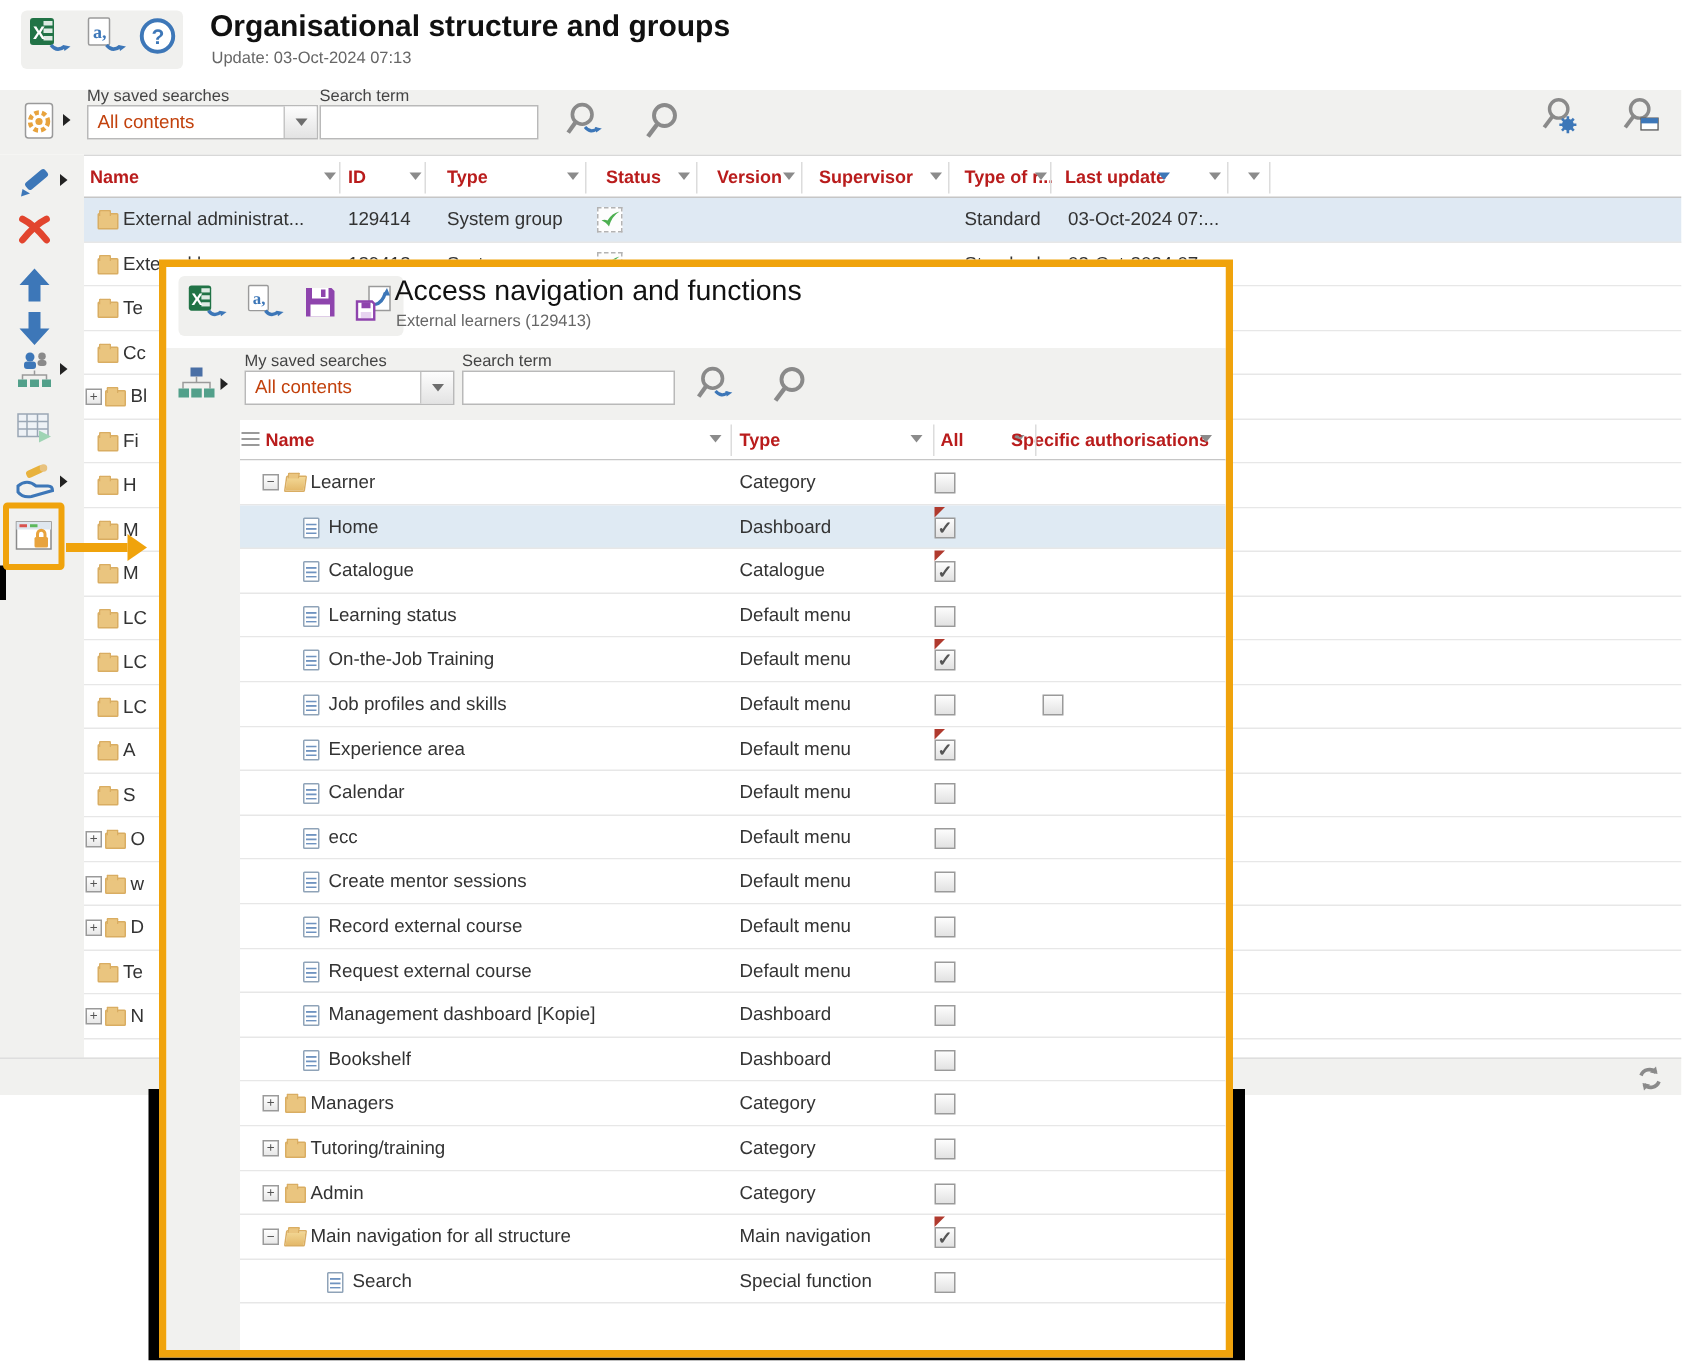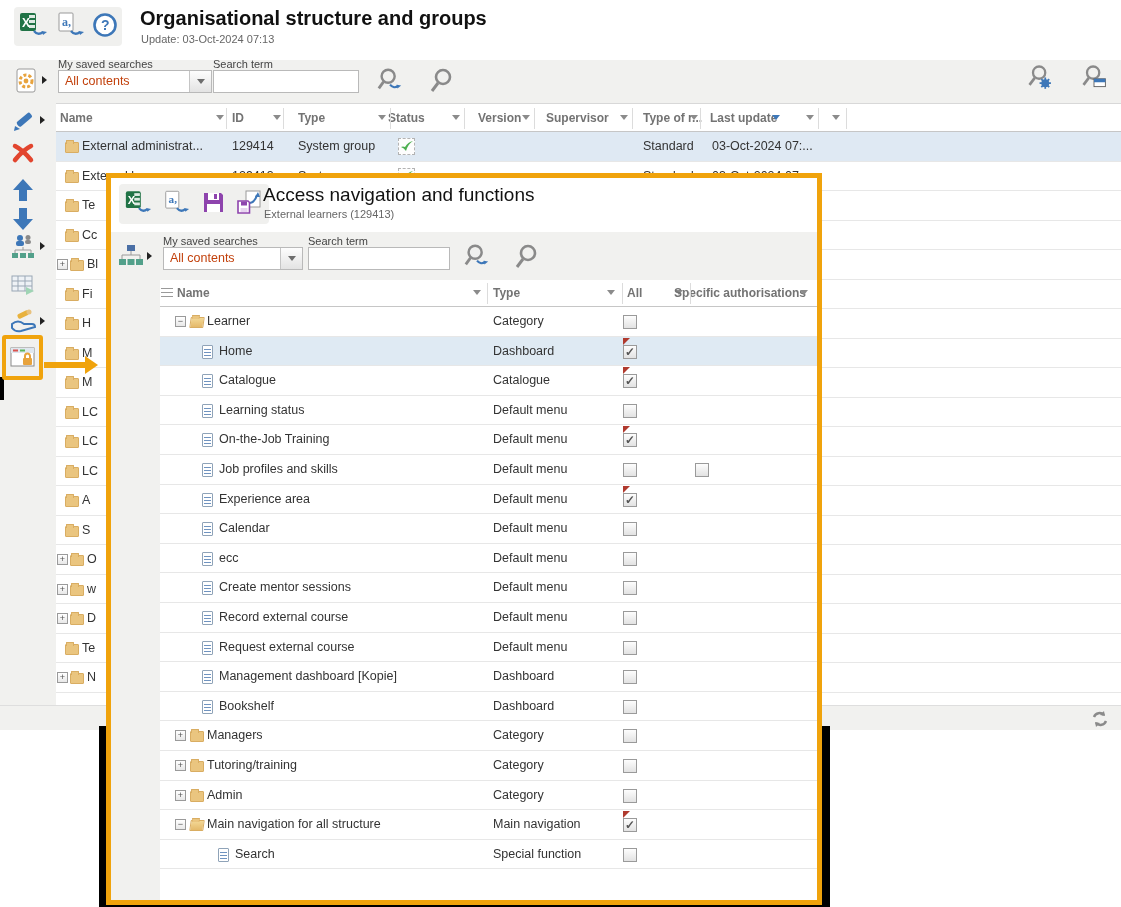--- a/index.html
+++ b/index.html
@@ -23,21 +23,21 @@
   .inputbox { position:absolute; height:23px; background:#fff; border:1px solid #b9b9b9; font-size:12.5px; padding:0 5px; font-family:"Liberation Sans", sans-serif; }
 
   
   .sidebar { position:absolute; left:0; top:103px; width:56px; height:627px; background:#f1f1ef; }
   .side-ic { position:absolute; left:9px; width:28px; height:28px; display:flex; align-items:center; justify-content:center; }
   .flyout { position:absolute; left:40px; width:0; height:0; border-top:4px solid transparent; border-bottom:4px solid transparent; border-left:5px solid #222; }
 
   
   .mtable { position:absolute; left:56px; top:103px; width:1065px; background:#fff; }
   .mthead { position:relative; height:29px; border-top:1px solid #d8d8d8; border-bottom:1px solid #c6c6c6; background:#fff; }
-  .hcell { position:absolute; top:7px; font-size:12px; font-weight:bold; color:#737373; white-space:nowrap; }
+  .hcell { position:absolute; top:7px; font-size:12px; font-weight:bold; color:#b91c1c; white-space:nowrap; }
   .hfilter { position:absolute; top:11px; width:0; height:0; border-left:4px solid transparent; border-right:4px solid transparent; border-top:5px solid #8b8b8b; }
   .hsep { position:absolute; top:4px; width:1px; height:21px; background:#dcdcdc; }
   .hsort { position:absolute; top:11px; width:0; height:0; border-left:4px solid transparent; border-right:4px solid transparent; border-top:5px solid #3d77b8; }
   .mrow { position:relative; height:29.5px; border-bottom:1px solid #e7e7e7; background:#fff; }
   .mrow.sel { background:#dfe9f3; }
   .cell { position:absolute; top:7px; font-size:12.5px; color:#333; white-space:nowrap; }
 
   
   .folder { position:absolute; width:14px; height:11px; background:#eac57f; border:1px solid #d9ad62; border-radius:1px; }
   .folder::before { content:""; position:absolute; left:0; top:-3px; width:6px; height:3px; background:#eac57f; border:1px solid #d9ad62; border-bottom:none; border-radius:1px 1px 0 0; }
@@ -245,21 +245,21 @@
   </div>
 
   <div class="mtable">
     <div class="mthead" id="main-thead">
         <span class="hcell" style="left: 4px;">Name</span>
         <span class="hfilter" style="left: 160px;"></span>
         <span class="hcell" style="left: 176px;">ID</span>
         <span class="hfilter" style="left: 217px;"></span>
         <span class="hcell" style="left: 242px;">Type</span>
         <span class="hfilter" style="left: 322px;"></span>
-        <span class="hcell" style="left: 332px; text-align: right;">Status</span>
+        <span class="hcell" style="left: 348px; text-align: right;">Status</span>
         <span class="hfilter" style="left: 396px;"></span>
         <span class="hcell" style="left: 422px;">Version</span>
         <span class="hfilter" style="left: 466px;"></span>
         <span class="hcell" style="left: 490px;">Supervisor</span>
         <span class="hfilter" style="left: 564px;"></span>
         <span class="hcell" style="left: 587px;">Type of r...</span>
         <span class="hfilter" style="left: 634px;"></span>
         <span class="hcell" style="left: 654px;">Last update</span>
         <span class="hfilter" style="left: 750px;"></span>
         <span class="hsort" style="left: 716px;"></span>

